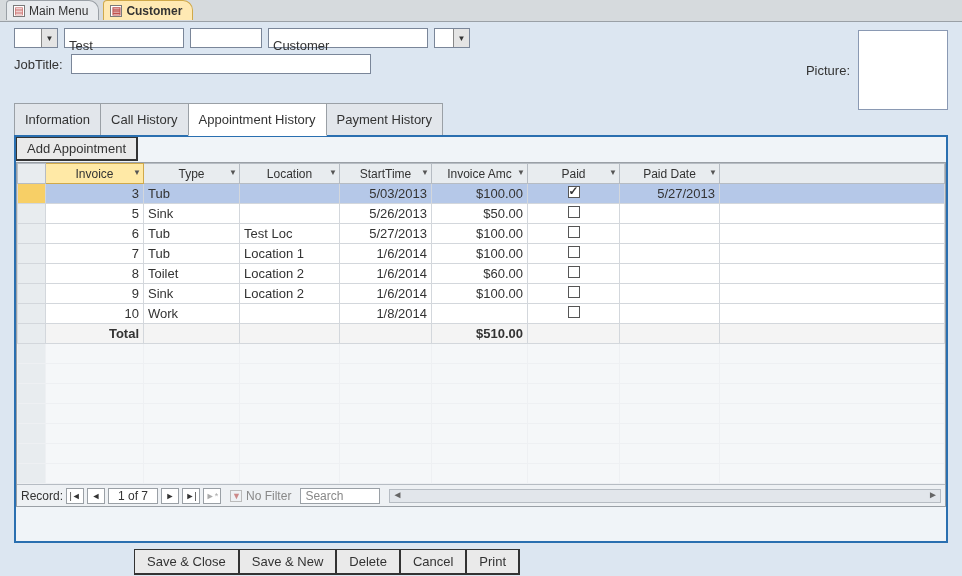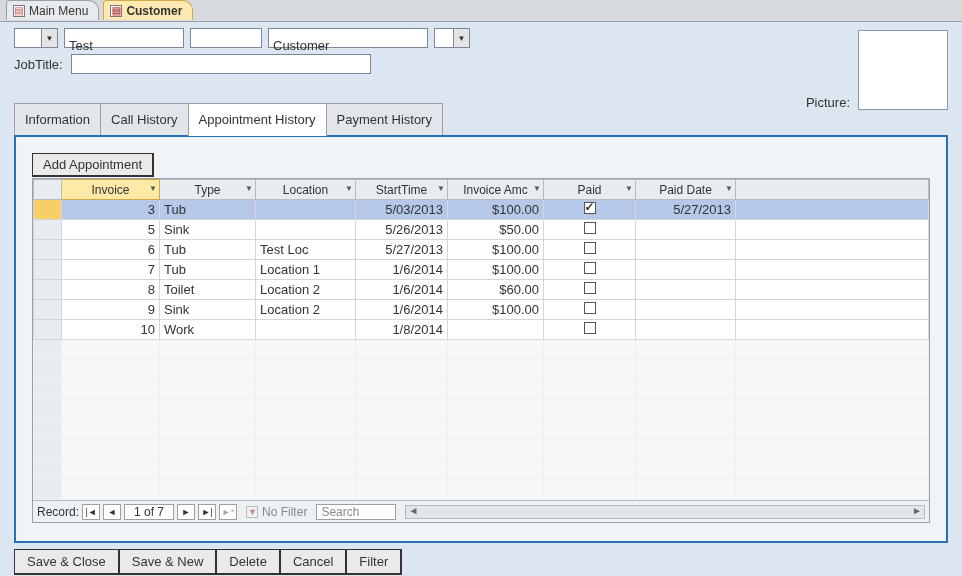--- a/index.html
+++ b/index.html
@@ -53,21 +53,21 @@
     padding: 6px 14px 0 14px;
   }
   .top-row {
     display:flex;
     gap:6px;
     align-items:center;
     position:relative;
   }
   .picture-block{
     position:absolute; right:0; top:2px;
-    display:flex; align-items:flex-end; gap:8px;
+    display:flex; align-items:center; gap:8px;
   }
   .picture-label{font-size:13px;}
   .picture-box{
     width:90px;height:80px;border:1px solid #8a99b3;background:#fff;
   }
   .small-combo{
     height:20px;border:1px solid #7a8699;background:#fff;display:flex;align-items:center;
   }
   .dropdown-btn{width:16px;height:18px;margin-left:auto;background:#e4e4e4;border-left:1px solid #888;display:flex;align-items:center;justify-content:center;font-size:8px;cursor:pointer;}
   .txt{padding:0 4px;min-width:10px;margin-top:15px;}
@@ -92,21 +92,21 @@
     top:1px;
   }
   .inner-tab.active{
     background:#fff;
     border-bottom:1px solid #fff;
     z-index:2;
   }
   .panel{
     border:2px solid #2a6fb0;
     background:#f0f4f8;
-    padding:16px;
+    padding:0;
     height:408px;
     position:relative;
   }
   .add-btn{
     background:#eaeaea;
     border:1px solid #333;
     border-right:2px solid #333;
     border-bottom:2px solid #333;
     padding:3px 10px;
     font-size:13px;
@@ -172,20 +172,21 @@
   .rec-pos{width:50px;height:16px;border:1px solid #9aa0a6;background:#fff;text-align:center;}
   .nofilter{color:#888;margin-left:6px;display:flex;align-items:center;gap:4px;}
   .search-box{margin-left:6px;width:80px;height:16px;border:1px solid #9aa0a6;background:#fff;padding:0 4px;color:#888;}
   .hscroll{flex:1;height:14px;background:#e2e6eb;border:1px solid #b6bcc3;margin-left:6px;position:relative;}
   .hscroll::before{content:"◄";position:absolute;left:2px;top:-1px;font-size:10px;color:#666;}
   .hscroll::after{content:"►";position:absolute;right:2px;top:-1px;font-size:10px;color:#666;}
   
   .footer-btns{
     margin-top:6px;
     display:flex;
+    margin-left:120px;
   }
   .footer-btns .fbtn{
     background:#eaeaea;border:1px solid #333;border-right:2px solid #333;border-bottom:2px solid #333;
     padding:4px 12px;font-size:13px;cursor:pointer;margin-right:-1px;
   }
 </style>
 </head>
 <body>
 
 <div class="doc-tabs" id="doc-tabs">
@@ -335,20 +336,31 @@
             </tr>
             <tr>
               <td class="rownum-col"></td>
               <td class="right">10</td>
               <td>Work</td>
               <td></td>
               <td class="right">1/8/2014</td>
               <td class="right"></td>
               <td class="center"><span class="chk"></span></td>
               <td class="right"></td>
+              <td></td>
+            </tr>
+            <tr class="total-row">
+              <td class="rownum-col"></td>
+              <td class="right">Total</td>
+              <td></td>
+              <td></td>
+              <td></td>
+              <td class="right">$510.00</td>
+              <td></td>
+              <td></td>
               <td></td>
             </tr>
             <tr class="fill-row">
               <td class="rownum-col"></td>
               <td></td>
               <td></td>
               <td></td>
               <td></td>
               <td></td>
               <td></td>
@@ -453,15 +465,15 @@
         <div class="hscroll"></div>
       </div>
     </div>
   </div>
 
   <div class="footer-btns" id="footer-btns">
       <div class="fbtn">Save &amp; Close</div>
       <div class="fbtn">Save &amp; New</div>
       <div class="fbtn">Delete</div>
       <div class="fbtn">Cancel</div>
-      <div class="fbtn">Filter</div>
+      <div class="fbtn">Print</div>
     </div>
 </div>
 
 </body></html>

